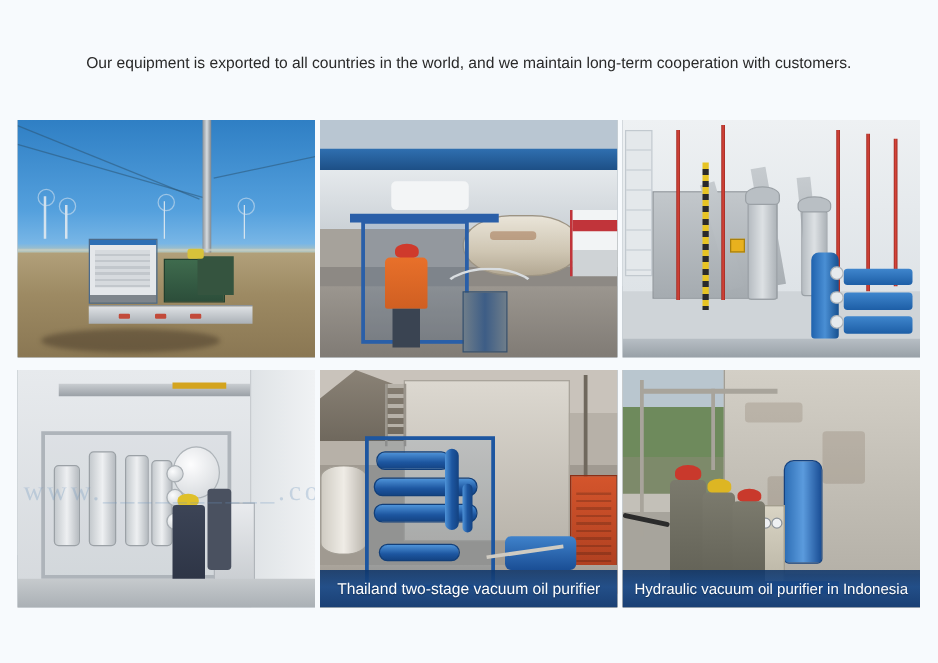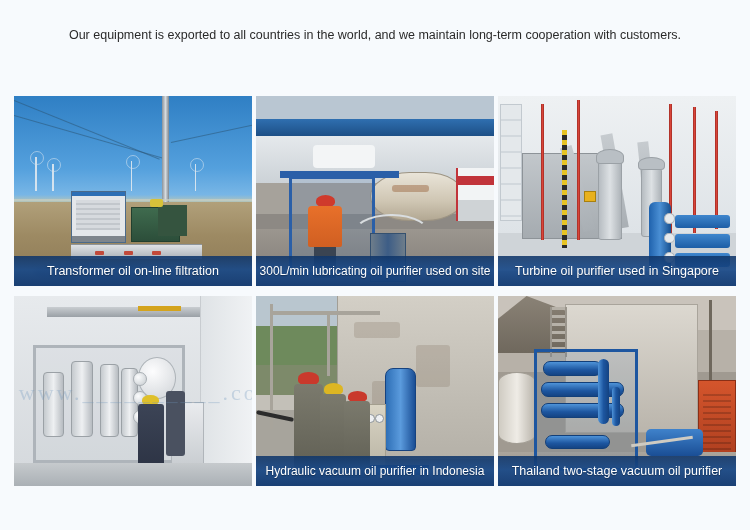--- a/index.html
+++ b/index.html
@@ -27,21 +27,21 @@
     font-size: 28px;
     font-weight: bold;
     color: #1f3f77;
     letter-spacing: 0.5px;
     line-height: 34px;
   }
 
   .page-subtitle {
     font-size: 12.5px;
     color: #2a2a2a;
-    margin-top: 13px;
+    margin-top: 28px;
     line-height: 16px;
   }
 
   
   .gallery {
     position: absolute;
     left: 14px;
     top: 96px;
     width: 722px;
     display: flex;
@@ -218,21 +218,20 @@
         <div class="gen"></div>
         <div class="gen2"></div>
         <div class="yellowbit"></div>
         <div class="bed">
           <div class="lamp" style="left:18%;"></div>
           <div class="lamp" style="left:40%;"></div>
           <div class="lamp" style="left:62%;"></div>
         </div>
       </div>
     </div>
-    <div class="caption">Transformer oil on-line filtration</div>
   </div>
 
   <div class="case-card">
     <div class="photo ph2">
       <div class="bldg"></div>
       <div class="roof"></div>
       <div class="ground2"></div>
       <div class="tank">
           <div class="rust"></div>
         </div>
@@ -244,21 +243,20 @@
         </div>
       <div class="white"></div>
       <div class="worker">
         <div class="helmet"></div>
         <div class="coat"></div>
         <div class="legs"></div>
       </div>
       <div class="drum"></div>
       <div class="hose" style="left:40%;top:62%;width:34%;height:24%;"></div>
     </div>
-    <div class="caption tight">300L/min lubricating oil purifier used on site</div>
   </div>
 
   <div class="case-card">
     <div class="photo ph3">
       <div class="wall"></div>
       <div class="panel"></div>
       <div class="body"></div>
       <div class="diag" style="left:36%;bottom:28%;width:12px;height:46%;transform:rotate(-16deg);"></div>
       <div class="diag" style="left:50%;bottom:30%;width:12px;height:50%;transform:rotate(-10deg);"></div>
       <div class="diag" style="left:62%;bottom:32%;width:11px;height:44%;transform:rotate(-6deg);"></div>
@@ -277,21 +275,20 @@
         <div class="vtank"></div>
         <div class="htank" style="top:18%;"></div>
         <div class="htank" style="top:46%;"></div>
         <div class="htank" style="top:74%;"></div>
         <div class="cap" style="top:16%;"></div>
         <div class="cap" style="top:44%;"></div>
         <div class="cap" style="top:72%;"></div>
       </div>
       <div class="floor"></div>
     </div>
-    <div class="caption">Turbine oil purifier used in Singapore</div>
   </div>
 
   <div class="case-card">
     <div class="photo ph4">
       <div class="back"></div>
       <div class="rwall"></div>
       <div class="beam"></div>
       <div class="ybeam"></div>
       <div class="frame"></div>
       <div class="vessel" style="left:12%;top:40%;width:9%;height:34%;"></div>
@@ -307,20 +304,45 @@
       <div class="worker">
         <div class="helmet"></div>
         <div class="body"></div>
       </div>
       <div class="watermark">www.__________.com</div>
       <div class="floor"></div>
     </div>
   </div>
 
   <div class="case-card">
+    <div class="photo ph5">
+      <div class="hill"></div>
+      <div class="wall"></div>
+      <div class="silo"></div>
+      <div class="ladder"></div>
+      <div class="pole"></div>
+      <div class="gen">
+          <div class="louv"></div>
+        </div>
+      <div class="ground"></div>
+      <div class="skid">
+        <div class="cyl" style="left:6%;top:8%;width:60%;height:13%;"></div>
+        <div class="cyl" style="left:4%;top:26%;width:84%;height:13%;"></div>
+        <div class="cyl" style="left:4%;top:44%;width:84%;height:13%;"></div>
+        <div class="cyl" style="left:8%;top:72%;width:66%;height:12%;"></div>
+        <div class="vcyl" style="left:62%;top:6%;width:11%;height:56%;"></div>
+        <div class="vcyl" style="left:76%;top:30%;width:8%;height:34%;"></div>
+      </div>
+      <div class="bluehz"></div>
+      <div class="hose"></div>
+    </div>
+    <div class="caption">Thailand two-stage vacuum oil purifier</div>
+  </div>
+
+  <div class="case-card">
     <div class="photo ph6">
       <div class="outside"></div>
       <div class="cwall">
         <div class="stain" style="left:10%;top:16%;width:30%;height:10%;"></div>
         <div class="stain" style="left:50%;top:30%;width:22%;height:26%;"></div>
         <div class="stain" style="left:22%;top:52%;width:16%;height:18%;"></div>
       </div>
       <div class="pipe" style="left:6%;top:4%;width:3px;height:66%;"></div>
       <div class="pipe" style="left:6%;top:8%;width:46%;height:4px;"></div>
       <div class="pipe" style="left:30%;top:8%;width:3px;height:34%;"></div>
@@ -343,38 +365,13 @@
       </div>
       <div class="worker" style="left:37%;width:11%;height:46%;">
         <div class="helmet" style="background:#c9392c;"></div>
         <div class="body"></div>
       </div>
       <div class="cable"></div>
     </div>
     <div class="caption tight">Hydraulic vacuum oil purifier in Indonesia</div>
   </div>
 
-  <div class="case-card">
-    <div class="photo ph5">
-      <div class="hill"></div>
-      <div class="wall"></div>
-      <div class="silo"></div>
-      <div class="ladder"></div>
-      <div class="pole"></div>
-      <div class="gen">
-          <div class="louv"></div>
-        </div>
-      <div class="ground"></div>
-      <div class="skid">
-        <div class="cyl" style="left:6%;top:8%;width:60%;height:13%;"></div>
-        <div class="cyl" style="left:4%;top:26%;width:84%;height:13%;"></div>
-        <div class="cyl" style="left:4%;top:44%;width:84%;height:13%;"></div>
-        <div class="cyl" style="left:8%;top:72%;width:66%;height:12%;"></div>
-        <div class="vcyl" style="left:62%;top:6%;width:11%;height:56%;"></div>
-        <div class="vcyl" style="left:76%;top:30%;width:8%;height:34%;"></div>
-      </div>
-      <div class="bluehz"></div>
-      <div class="hose"></div>
-    </div>
-    <div class="caption">Thailand two-stage vacuum oil purifier</div>
-  </div>
-
 </div>
 
 </body></html>

